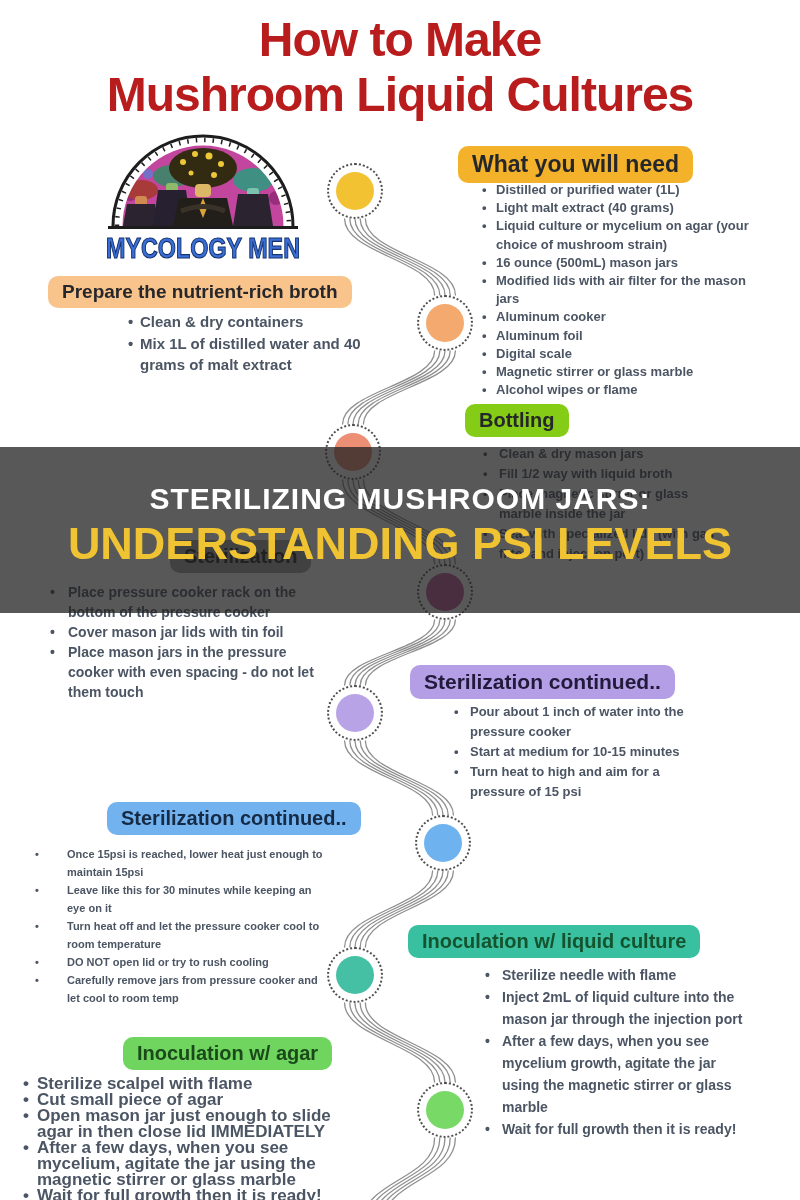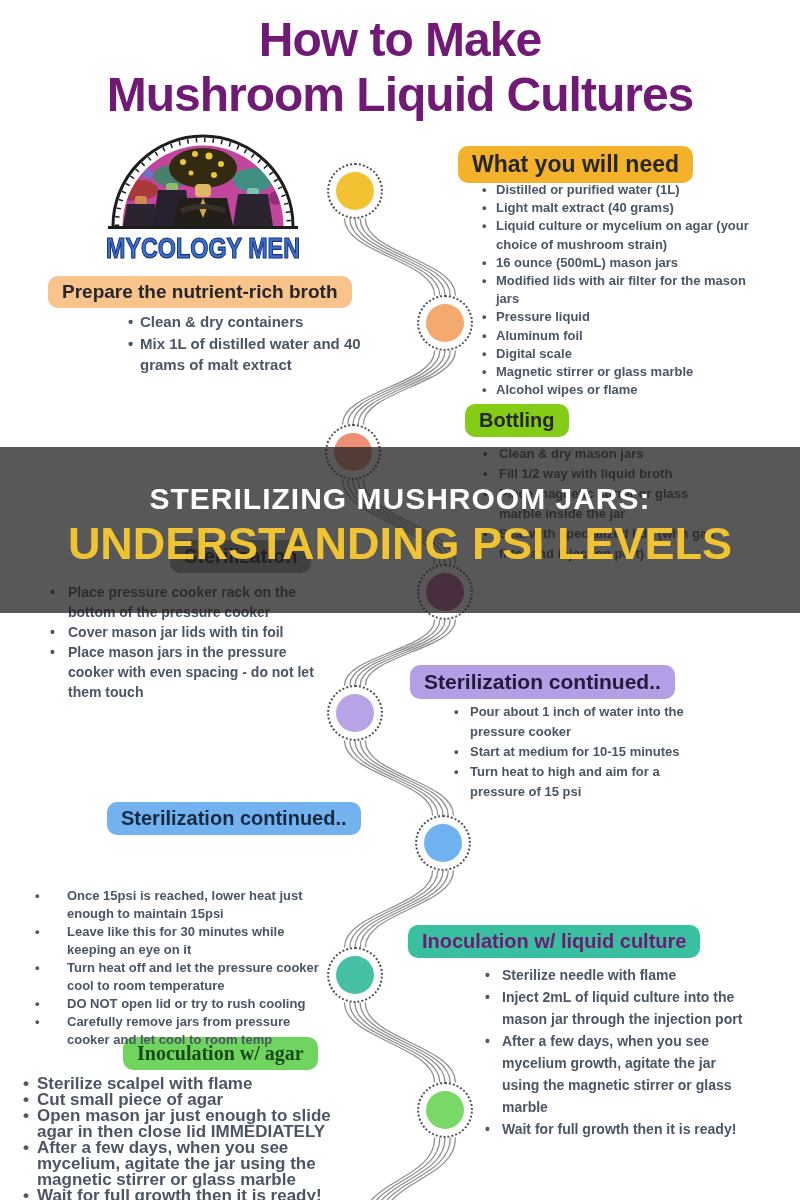--- a/index.html
+++ b/index.html
@@ -14,41 +14,41 @@
   #logo{position:absolute;left:103px;top:132px;z-index:2;}
   
   .pill{position:absolute;display:inline-block;padding:5px 14px;border-radius:10px;
     font-weight:bold;color:#26272b;z-index:2;white-space:nowrap;}
   #pill-need{left:458px;top:146px;font-size:23px;}
   #pill-broth{left:48px;top:276px;font-size:19px;}
   #pill-bottling{left:465px;top:404px;font-size:20px;}
   #pill-ster{left:170px;top:540px;font-size:20px;}
   #pill-sr{left:410px;top:665px;font-size:21px;color:#221a3a;}
   #pill-sl{left:107px;top:802px;font-size:20px;color:#162a44;}
-  #pill-il{left:408px;top:925px;font-size:20px;color:#701a75;}
+  #pill-il{left:408px;top:925px;font-size:20px;color:#14532d;}
   #pill-agar{left:123px;top:1037px;font-size:20px;color:#1b4a1a;}
   
   ul.blist{position:absolute;margin:0;padding:0;list-style:none;color:#4b5563;
     font-weight:bold;z-index:2;}
   ul.blist li{position:relative;margin:0;}
   ul.blist li::before{content:"\2022";position:absolute;left:0;top:0;}
   ul.left-col li{text-align:left;}
   #need-list{left:482px;top:181px;width:274px;font-size:13px;line-height:18.2px;}
   #need-list li{padding-left:14px;}
   #bottling-list{left:483px;top:444px;width:238px;font-size:13px;line-height:20px;}
   #bottling-list li{padding-left:16px;}
   #sr-list{left:454px;top:702px;width:261px;font-size:13px;line-height:20px;}
   #sr-list li{padding-left:16px;}
   #il-list{left:485px;top:964px;width:263px;font-size:14px;line-height:22px;}
   #il-list li{padding-left:17px;}
   #broth-list{left:128px;top:311px;width:252px;font-size:15px;line-height:21.5px;}
   #broth-list li{padding-left:12px;}
   #ster-list{left:50px;top:582px;width:278px;font-size:14px;line-height:20px;}
   #ster-list li{padding-left:18px;}
-  #sl-list{left:35px;top:887px;width:292px;font-size:13px;line-height:18px;}
+  #sl-list{left:35px;top:845px;width:292px;font-size:11px;line-height:18px;}
   #sl-list li{padding-left:32px;}
   #agar-list{left:23px;top:1076px;width:329px;font-size:17px;line-height:16px;}
   #agar-list li{padding-left:14px;}
   
   #timeline-svg{position:absolute;left:0;top:0;z-index:1;pointer-events:none;}
   .node{position:absolute;width:52px;height:52px;border:2px dotted #4f4f4f;border-radius:50%;
     display:flex;align-items:center;justify-content:center;z-index:1;background:#fff;}
   .node-fill{width:38px;height:38px;border-radius:50%;}
   
   #banner{position:absolute;left:0;top:447px;width:800px;height:166px;z-index:5;
@@ -59,21 +59,21 @@
     letter-spacing:0px;}
   
   #erase-patch{position:absolute;left:640px;top:1148px;width:150px;height:11px;
     background:rgba(255,255,255,0.88);z-index:6;}
 </style>
 </head>
 <body>
 
 <div id="stage">
 
-  <div id="main-title" style="color: #701a75;">
+  <div id="main-title" style="color: #b91c1c;">
     <div>How to Make</div>
     <div>Mushroom Liquid Cultures</div>
   </div>
 
   <div id="logo">
     <svg width="200" height="132" viewBox="0 0 200 132">
       <defs>
           <clipPath id="archClip">
             <path d="M10 94 A90 90 0 0 1 190 94 Z"></path>
           </clipPath>
@@ -164,29 +164,29 @@
       <path d="M 455.4 1138 C 455.4 1180, 382.4 1180, 382.4 1225" fill="none" stroke="#8f8f8f" stroke-width="1.3" stroke-linecap="round"></path>
     </svg>
 
   <div class="pill" id="pill-need" style="background-color: rgb(243, 178, 41);">What you will need</div>
   <div class="pill" id="pill-broth" style="background-color: rgb(249, 195, 140);">Prepare the nutrient-rich broth</div>
   <div class="pill" id="pill-bottling" style="background-color: #84cc16;">Bottling</div>
   <div class="pill" id="pill-ster" style="background-color: #a3a3a3;">Sterilization</div>
   <div class="pill" id="pill-sr" style="background-color: rgb(180, 159, 230);">Sterilization continued..</div>
   <div class="pill" id="pill-sl" style="background-color: rgb(114, 178, 239);">Sterilization continued..</div>
   <div class="pill" id="pill-il" style="background-color: rgb(56, 192, 161);">Inoculation w/ liquid culture</div>
-  <div class="pill" id="pill-agar" style="background-color: rgb(111, 213, 95); font-family: Liberation Serif, serif;">Inoculation w/ agar</div>
+  <div class="pill" id="pill-agar" style="background-color: rgb(111, 213, 95);">Inoculation w/ agar</div>
 
   <ul class="blist" id="need-list">
     <li>Distilled or purified water (1L)</li>
     <li>Light malt extract (40 grams)</li>
     <li>Liquid culture or mycelium on agar (your choice of mushroom strain)</li>
     <li>16 ounce (500mL) mason jars</li>
     <li>Modified lids with air filter for the mason jars</li>
-    <li>Pressure liquid</li>
+    <li>Aluminum cooker</li>
     <li>Aluminum foil</li>
     <li>Digital scale</li>
     <li>Magnetic stirrer or glass marble</li>
     <li>Alcohol wipes or flame</li>
   </ul>
 
   <ul class="blist left-col" id="broth-list">
     <li>Clean &amp; dry containers</li>
     <li>Mix 1L of distilled water and 40 grams of malt extract</li>
   </ul>

